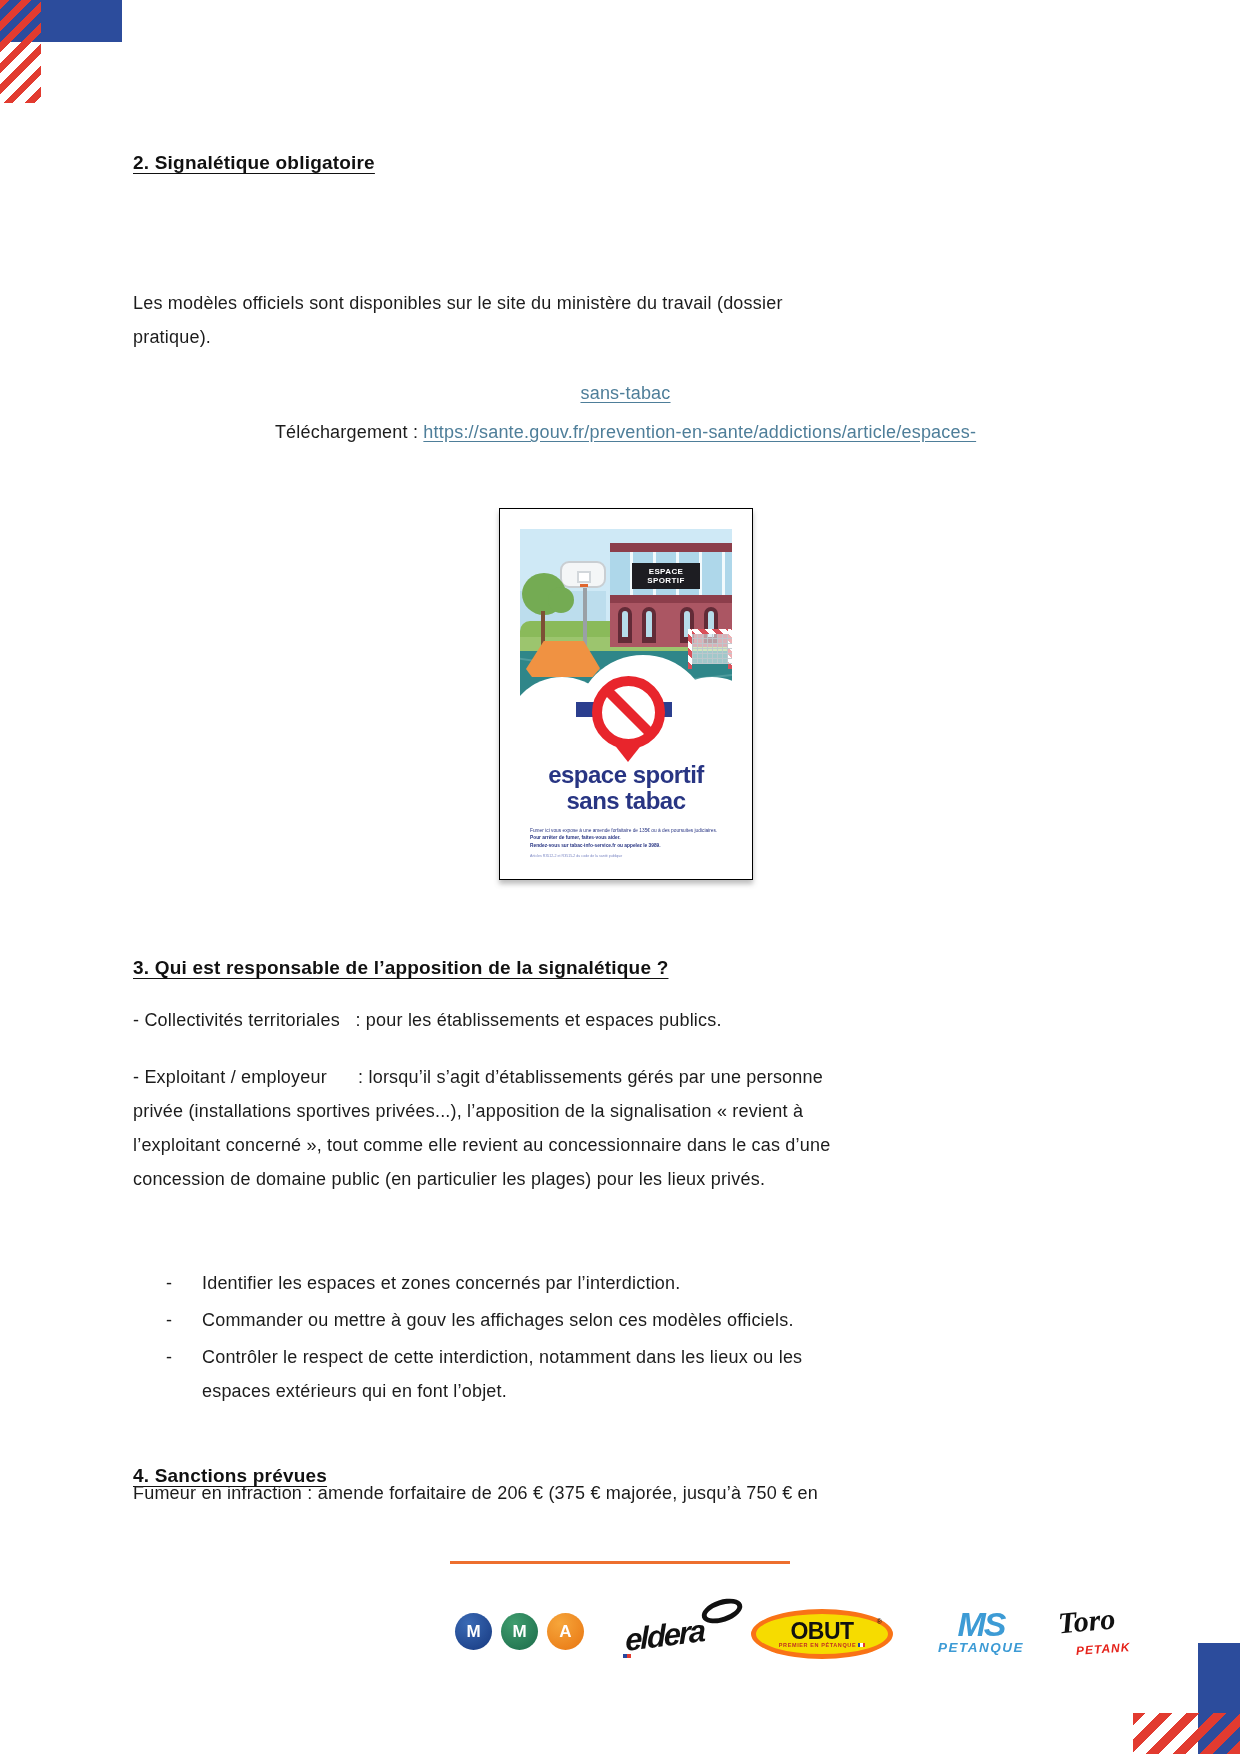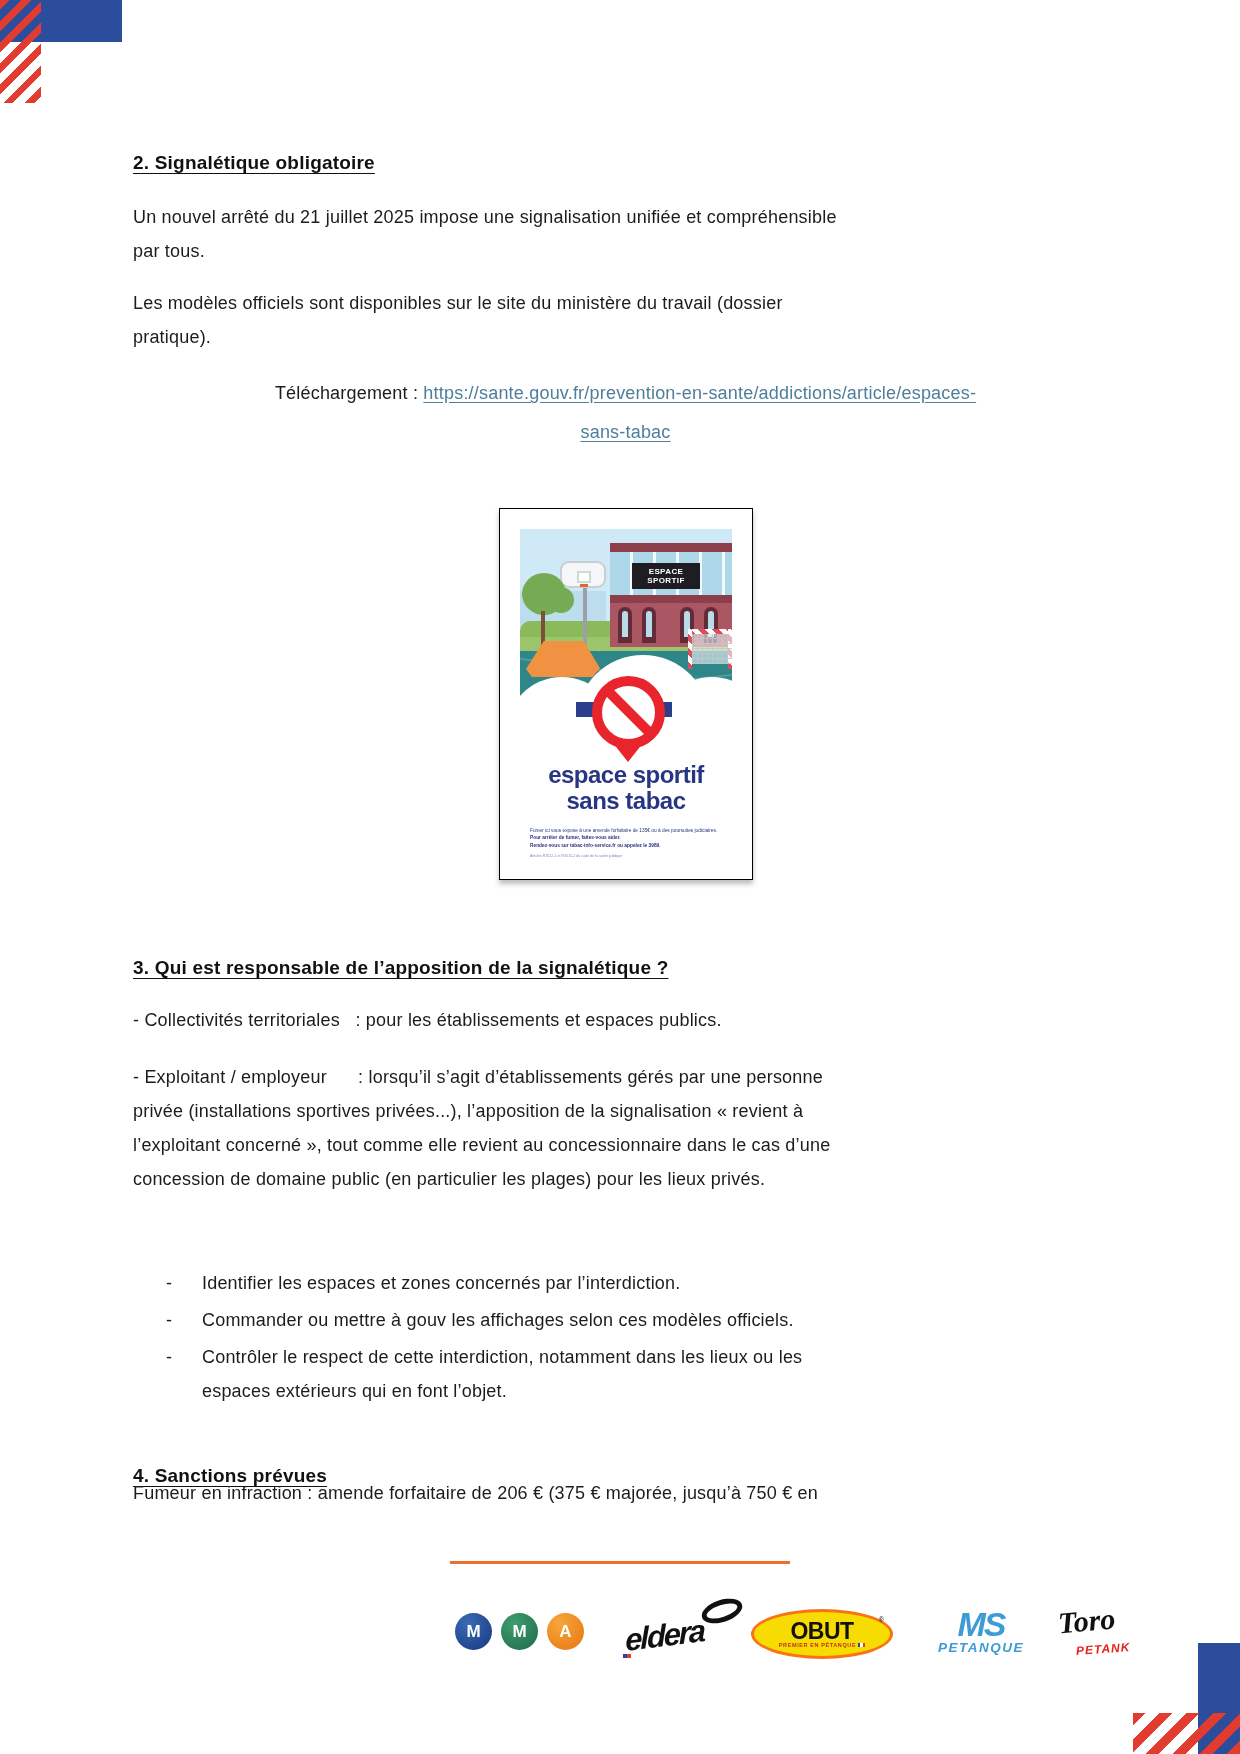--- a/index.html
+++ b/index.html
@@ -92,21 +92,21 @@
   .mma .c2{background:radial-gradient(circle at 35% 28%,#3f9d6e,#1c6b4a);}
   .mma .c3{background:radial-gradient(circle at 35% 28%,#f6a63b,#e87511);}
   .eldera{left:623px;top:1606px;width:140px;height:60px;}
   .eldera .txt{position:absolute;left:2px;top:12px;font-weight:bold;font-style:italic;font-size:31px;
      letter-spacing:-2px;transform:rotate(-7deg) skewX(-6deg);color:#111;}
   .eldera .loop{position:absolute;left:78px;top:-6px;width:42px;height:22px;border:5px solid #111;
      border-radius:50%;transform:rotate(-18deg);box-sizing:border-box;}
   .eldera .fl-b{position:absolute;left:0;top:48px;width:4px;height:4px;background:#27479E;}
   .eldera .fl-r{position:absolute;left:4px;top:48px;width:4px;height:4px;background:#E23B30;}
   .obut{left:751px;top:1609px;width:142px;height:50px;border-radius:50%;background:#f6dc00;
-     border:3px solid #f97316;box-sizing:border-box;display:flex;flex-direction:column;
+     border:5px solid #f97316;box-sizing:border-box;display:flex;flex-direction:column;
      align-items:center;justify-content:center;}
   .obut .big{font-weight:900;font-size:23px;line-height:22px;letter-spacing:-.5px;color:#111;}
   .obut .small{font-size:5.5px;font-weight:bold;color:#c03022;letter-spacing:.6px;}
   .obut .reg{position:absolute;right:6px;top:4px;font-size:7px;color:#111;}
   .obut .flag{display:inline-block;width:7px;height:4px;margin-left:2px;
      background:linear-gradient(90deg,#27479E 0 33%,#fff 33% 66%,#E23B30 66%);}
   .ms{left:926px;top:1608px;width:110px;text-align:center;color:#3D9BD5;}
   .ms .big{font-weight:bold;font-style:italic;font-size:34px;line-height:32px;letter-spacing:-2px;}
   .ms .small{font-weight:bold;font-style:italic;font-size:13.5px;letter-spacing:1.5px;}
   .toro{left:1054px;top:1602px;width:100px;height:60px;}
@@ -119,31 +119,27 @@
 <body>
 
 <div class="page">
 
   <div class="abs tl-blue"></div>
   <div class="abs tl-stripes"></div>
   <div class="abs br-blue"></div>
   <div class="abs br-stripes"></div>
 
   <h2 class="abs tb doc" style="top:146px">2. Signalétique obligatoire</h2>
-  <div class="abs tb" style="top:200px">
-    <div class="line">Un nouvel arrêté du 21 juillet 2025 impose une signalisation unifiée et compréhensible</div>
-    <div class="line">par tous.</div>
-  </div>
   <div class="abs tb" style="top:286px">
     <div class="line">Les modèles officiels sont disponibles sur le site du ministère du travail (dossier</div>
     <div class="line">pratique).</div>
   </div>
   <div class="abs tb dl" style="top:374px">
+    <div><a href="#">sans-tabac</a></div>
     <div><span>Téléchargement : </span><a href="#">https://sante.gouv.fr/prevention-en-sante/addictions/article/espaces-</a></div>
-    <div><a href="#">sans-tabac</a></div>
   </div>
 
   <div class="abs poster">
     <div class="abs illus">
       <div class="abs city1"></div>
       <div class="abs city2"></div>
       <div class="abs hedge"></div>
       <div class="abs hedge2"></div>
       <div class="abs court"></div>
       <div class="abs cl1"></div>

